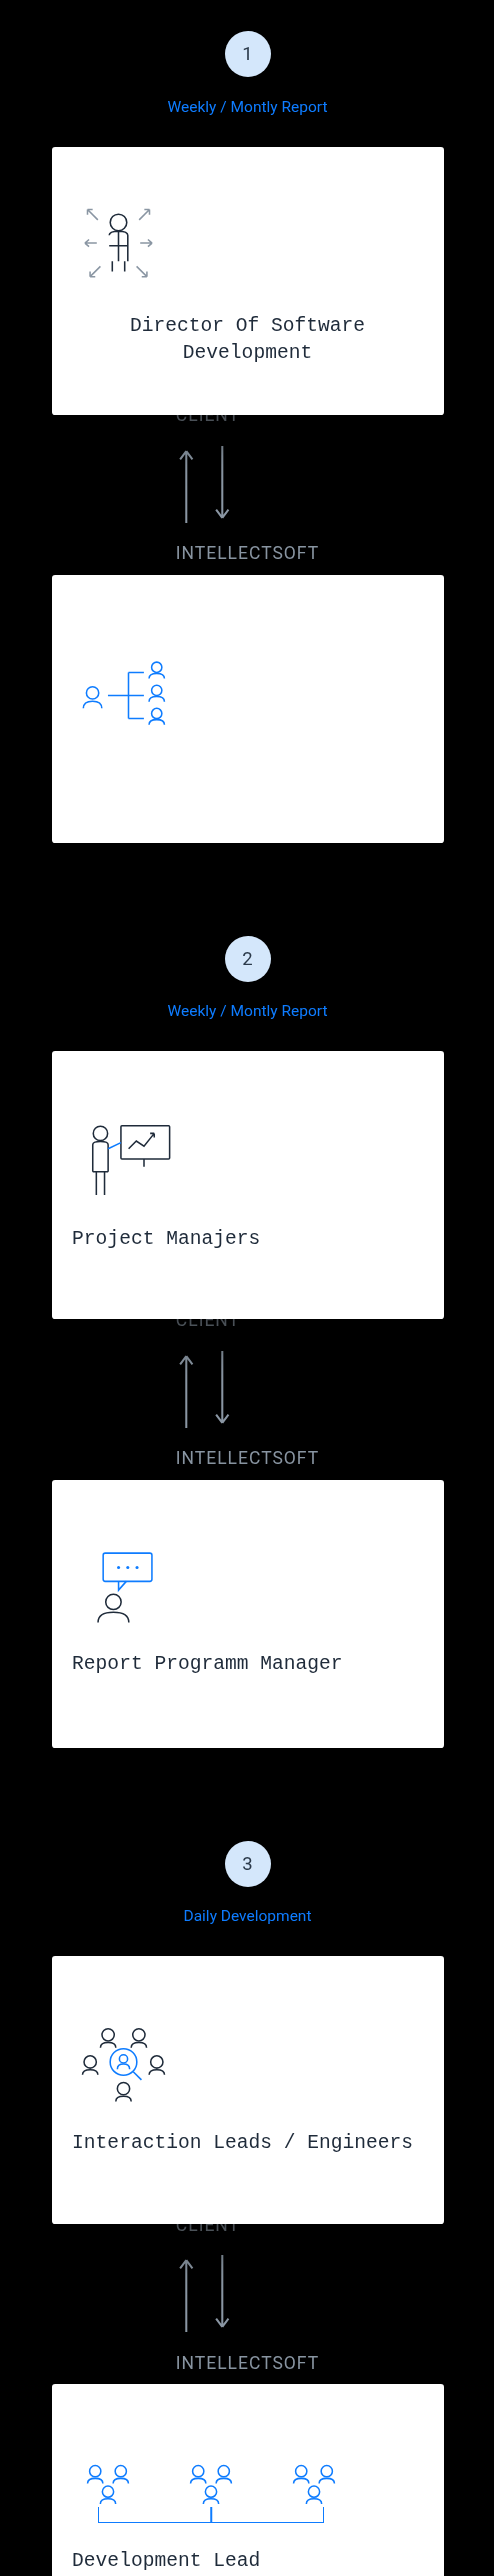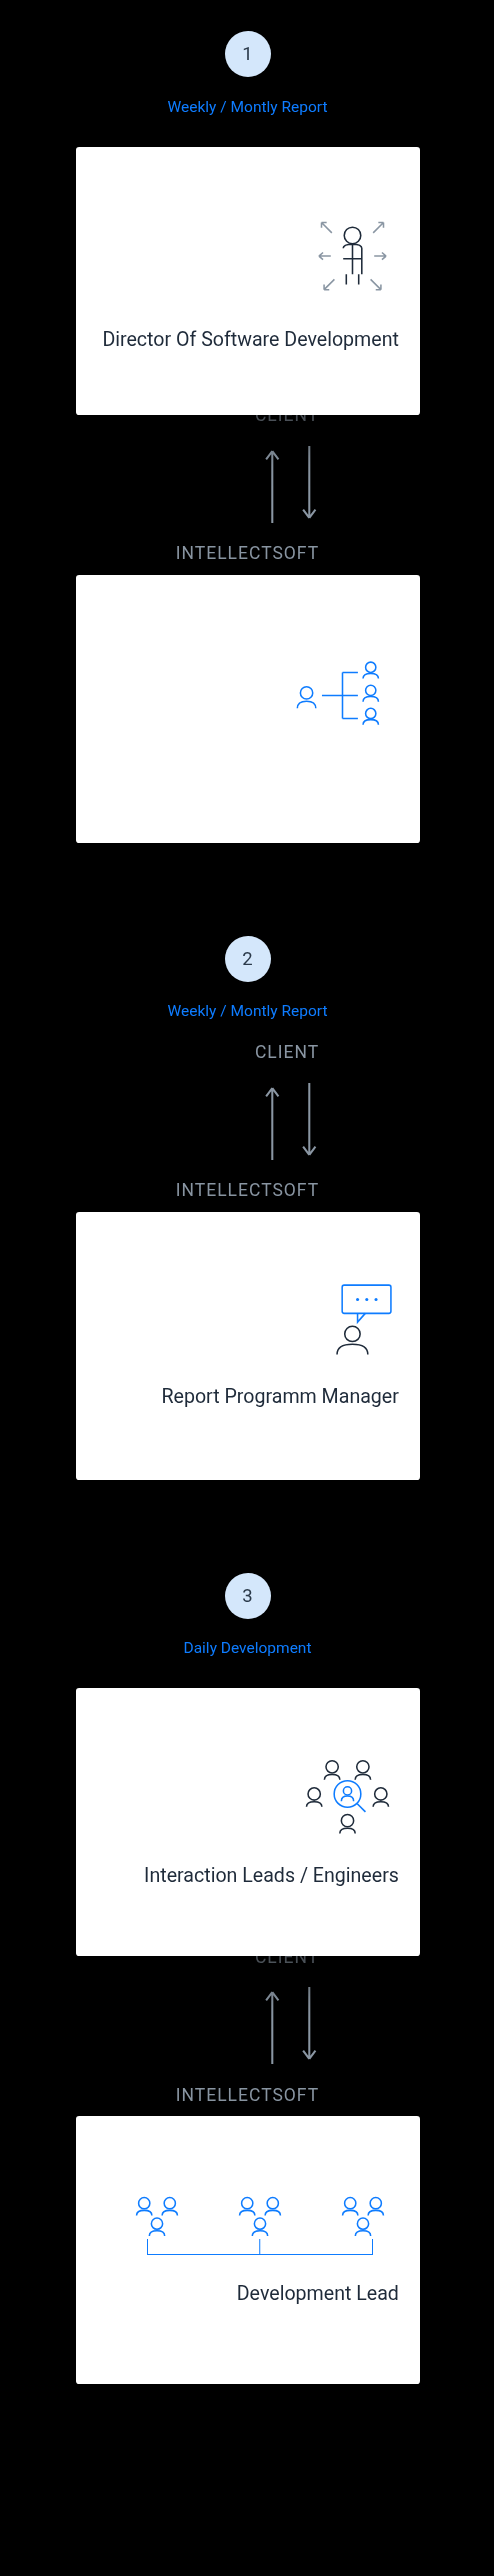--- a/index.html
+++ b/index.html
@@ -31,48 +31,49 @@
   }
   .subtitle {
     color: #0e7cff;
     font-size: 15.5px;
     font-weight: 400;
     margin-bottom: 31px;
     text-align: center;
   }
   .card {
     background: #fff;
-    width: 344px;
+    width: 392px;
     min-height: 268px;
     border-radius: 3.1px;
     display: flex;
     flex-direction: column;
-    align-items: flex-end;
+    align-items: flex-start;
     justify-content: center;
     padding: 31px 20.6px;
     box-shadow: 0 20.6px 41px rgba(0,0,0,0.6);
     position: relative;
     z-index: 2;
+    font-family: Liberation Mono, monospace;
   }
   .card-icon {
     margin-bottom: 26px;
     display: flex;
     justify-content: center;
   }
   .card-title {
     color: #1f2b3a;
     font-size: 19.6px;
     font-weight: 400;
     text-align: center;
     line-height: 1.4;
   }
   .connector {
     display: flex;
     flex-direction: column;
-    align-items: flex-end;
+    align-items: flex-start;
     position: relative;
     margin-top: -9.3px;
     z-index: 1;
   }
   .label-row {
     color: #8a96a3;
     font-size: 17.5px;
     font-weight: 400;
     letter-spacing: 1px;
     text-align: center;
@@ -169,20 +170,35 @@
         <path d="M150 132 Q150 122 165 122 Q180 122 180 132"></path>
       </svg>
     </div>
   </div>
 </div>
 
 <div class="section">
   <div class="badge">2</div>
   <div class="subtitle">Weekly / Montly Report</div>
 
+  <div class="card">
+    <div class="card-icon">
+      <svg width="103" height="82" viewBox="0 0 200 160" fill="none" stroke="#1f2b3a" stroke-width="3">
+
+        <rect x="95" y="15" width="95" height="65" rx="2"></rect>
+        <path d="M110 60 L125 45 L140 55 L160 30 M160 30 L152 30 M160 30 L160 38"></path>
+        <path d="M140 80 L140 95"></path>
+
+        <circle cx="55" cy="30" r="14"></circle>
+        <path d="M40 52 Q40 46 55 46 Q70 46 70 52 L70 105 M40 52 L40 105 M40 105 L70 105 M47 105 L47 150 M63 105 L63 150"></path>
+        <path d="M70 60 L95 48" stroke="#0e7cff"></path>
+      </svg>
+    </div>
+    <div class="card-title">Project Manajers</div>
+  </div>
 
   <div class="connector">
     <div class="label-row">CLIENT</div>
     <div class="arrows">
       <svg class="arrow-svg" width="20.6" height="77" viewBox="0 0 40 150" stroke="#8a96a3" stroke-width="4" fill="none">
         <path d="M20 150 L20 10 M20 10 L8 26 M20 10 L32 26"></path>
       </svg>
       <svg class="arrow-svg" width="20.6" height="77" viewBox="0 0 40 150" stroke="#8a96a3" stroke-width="4" fill="none">
         <path d="M20 0 L20 140 M20 140 L8 124 M20 140 L32 124"></path>
       </svg>

